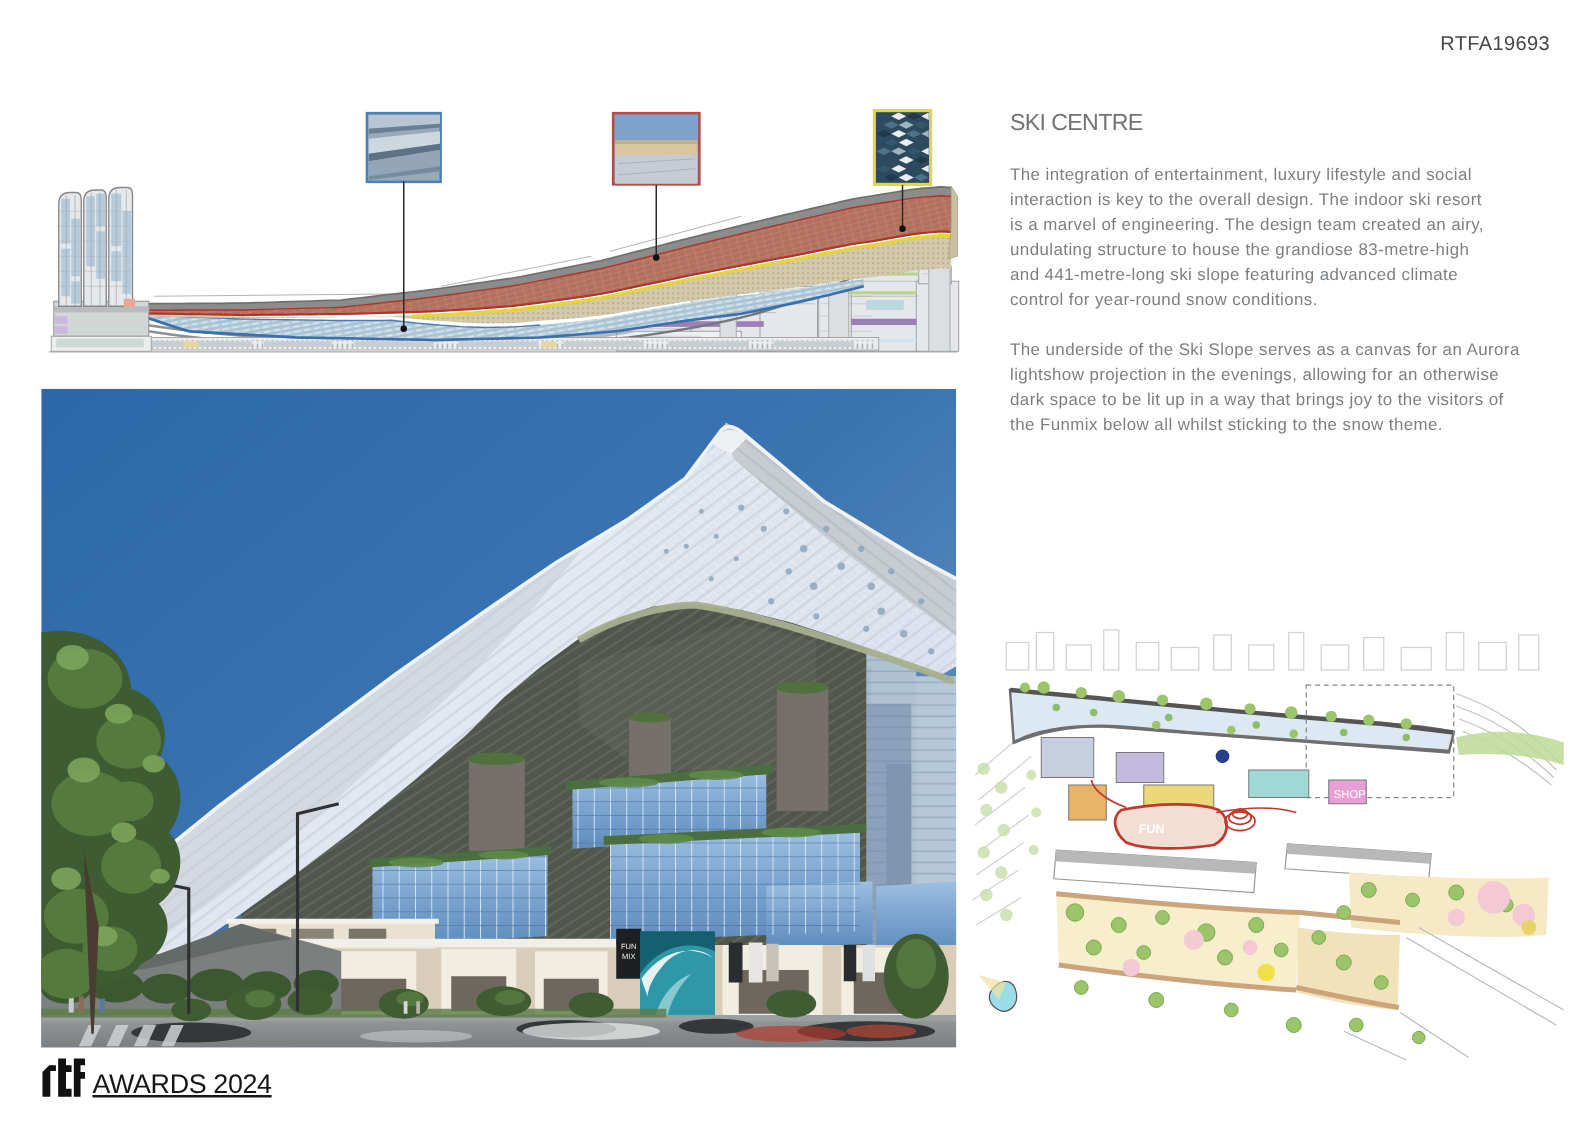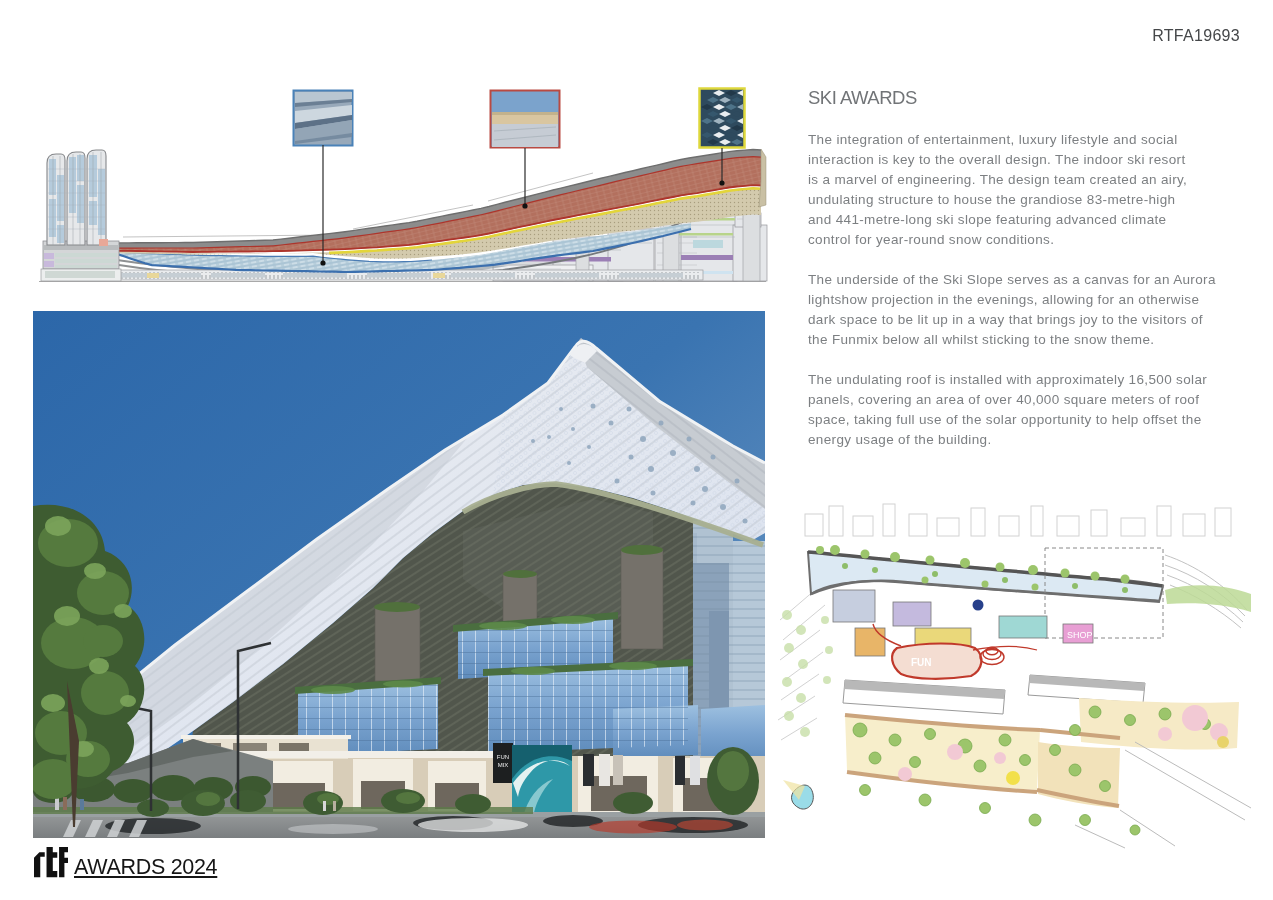--- a/index.html
+++ b/index.html
@@ -241,36 +241,32 @@
         <path d="M680,64 l6,-3 6,3 -6,3 Z" fill="#e9edf0"></path>
         <path d="M692,64 l6,-3 6,3 -6,3 Z" fill="#22394a"></path>
         <path d="M704,64 l6,-3 6,3 -6,3 Z" fill="#e9edf0"></path>
       </g>
       <rect x="666.5" y="3.5" width="45" height="59" fill="none" stroke="#ded83c" stroke-width="2.5"></rect>
     <line x1="689" y1="63" x2="689" y2="98" stroke="#2a2a2a" stroke-width="1.2"></line>
     <circle cx="689" cy="98" r="2.6" fill="#111"></circle>
   </g>
 </svg>
 
-<div class="abs" id="head">SKI AWARDS</div>
+<div class="abs" id="head">SKI CENTRE</div>
 <div class="abs" id="body-text">
 <p>The integration of entertainment, luxury lifestyle and social<br>
 interaction is key to the overall design. The indoor ski resort<br>
 is a marvel of engineering. The design team created an airy,<br>
 undulating structure to house the grandiose 83-metre-high<br>
 and 441-metre-long ski slope featuring advanced climate<br>
 control for year-round snow conditions.</p>
 <p>The underside of the Ski Slope serves as a canvas for an Aurora<br>
 lightshow projection in the evenings, allowing for an otherwise<br>
 dark space to be lit up in a way that brings joy to the visitors of<br>
 the Funmix below all whilst sticking to the snow theme.</p>
-<p>The undulating roof is installed with approximately 16,500 solar<br>
-panels, covering an area of over 40,000 square meters of roof<br>
-space, taking full use of the solar opportunity to help offset the<br>
-energy usage of the building.</p>
 </div>
 
 <svg class="abs" id="photo" style="left:33px;top:311px;" width="732" height="527" viewBox="0 0 732 527">
   <defs>
     <linearGradient id="sky" x1="0" y1="0" x2="1.25" y2="1.1">
       <stop offset="0" stop-color="#2c67a9"></stop>
       <stop offset="0.42" stop-color="#3a74b1"></stop>
       <stop offset="0.62" stop-color="#5587bb"></stop>
       <stop offset="0.8" stop-color="#8fb1d4"></stop>
       <stop offset="0.95" stop-color="#c8d9e8"></stop>

